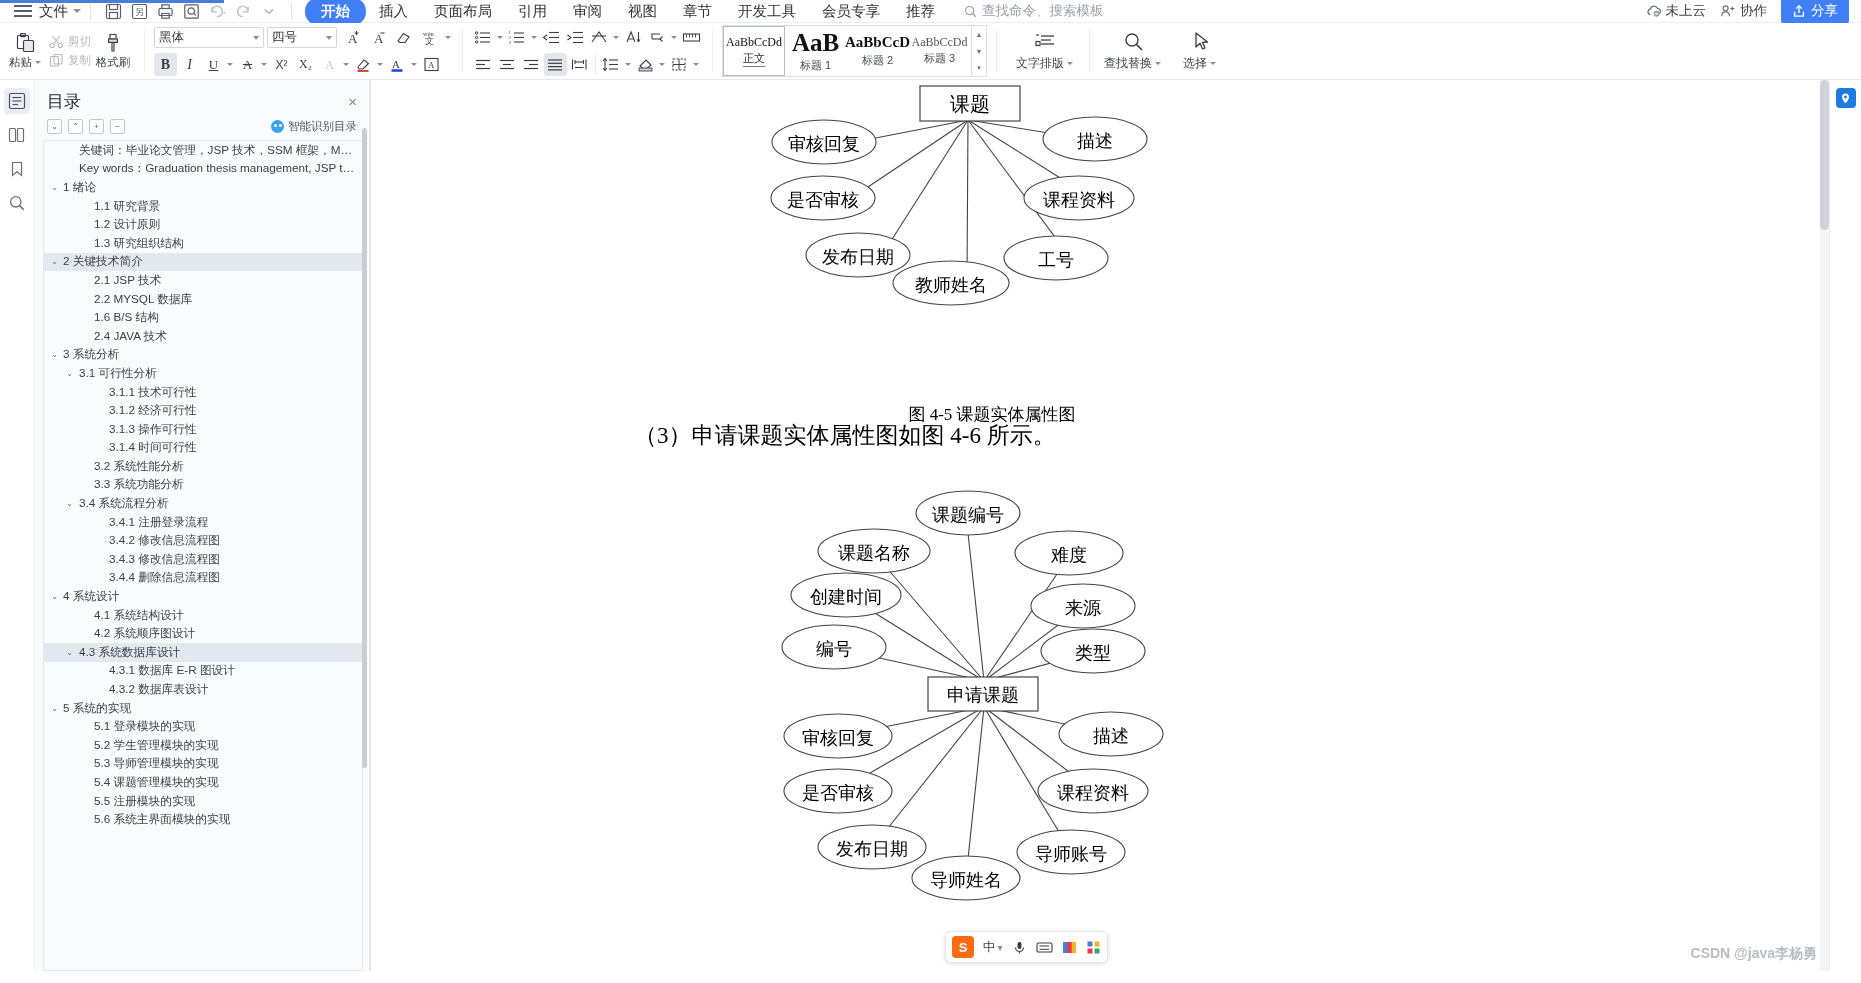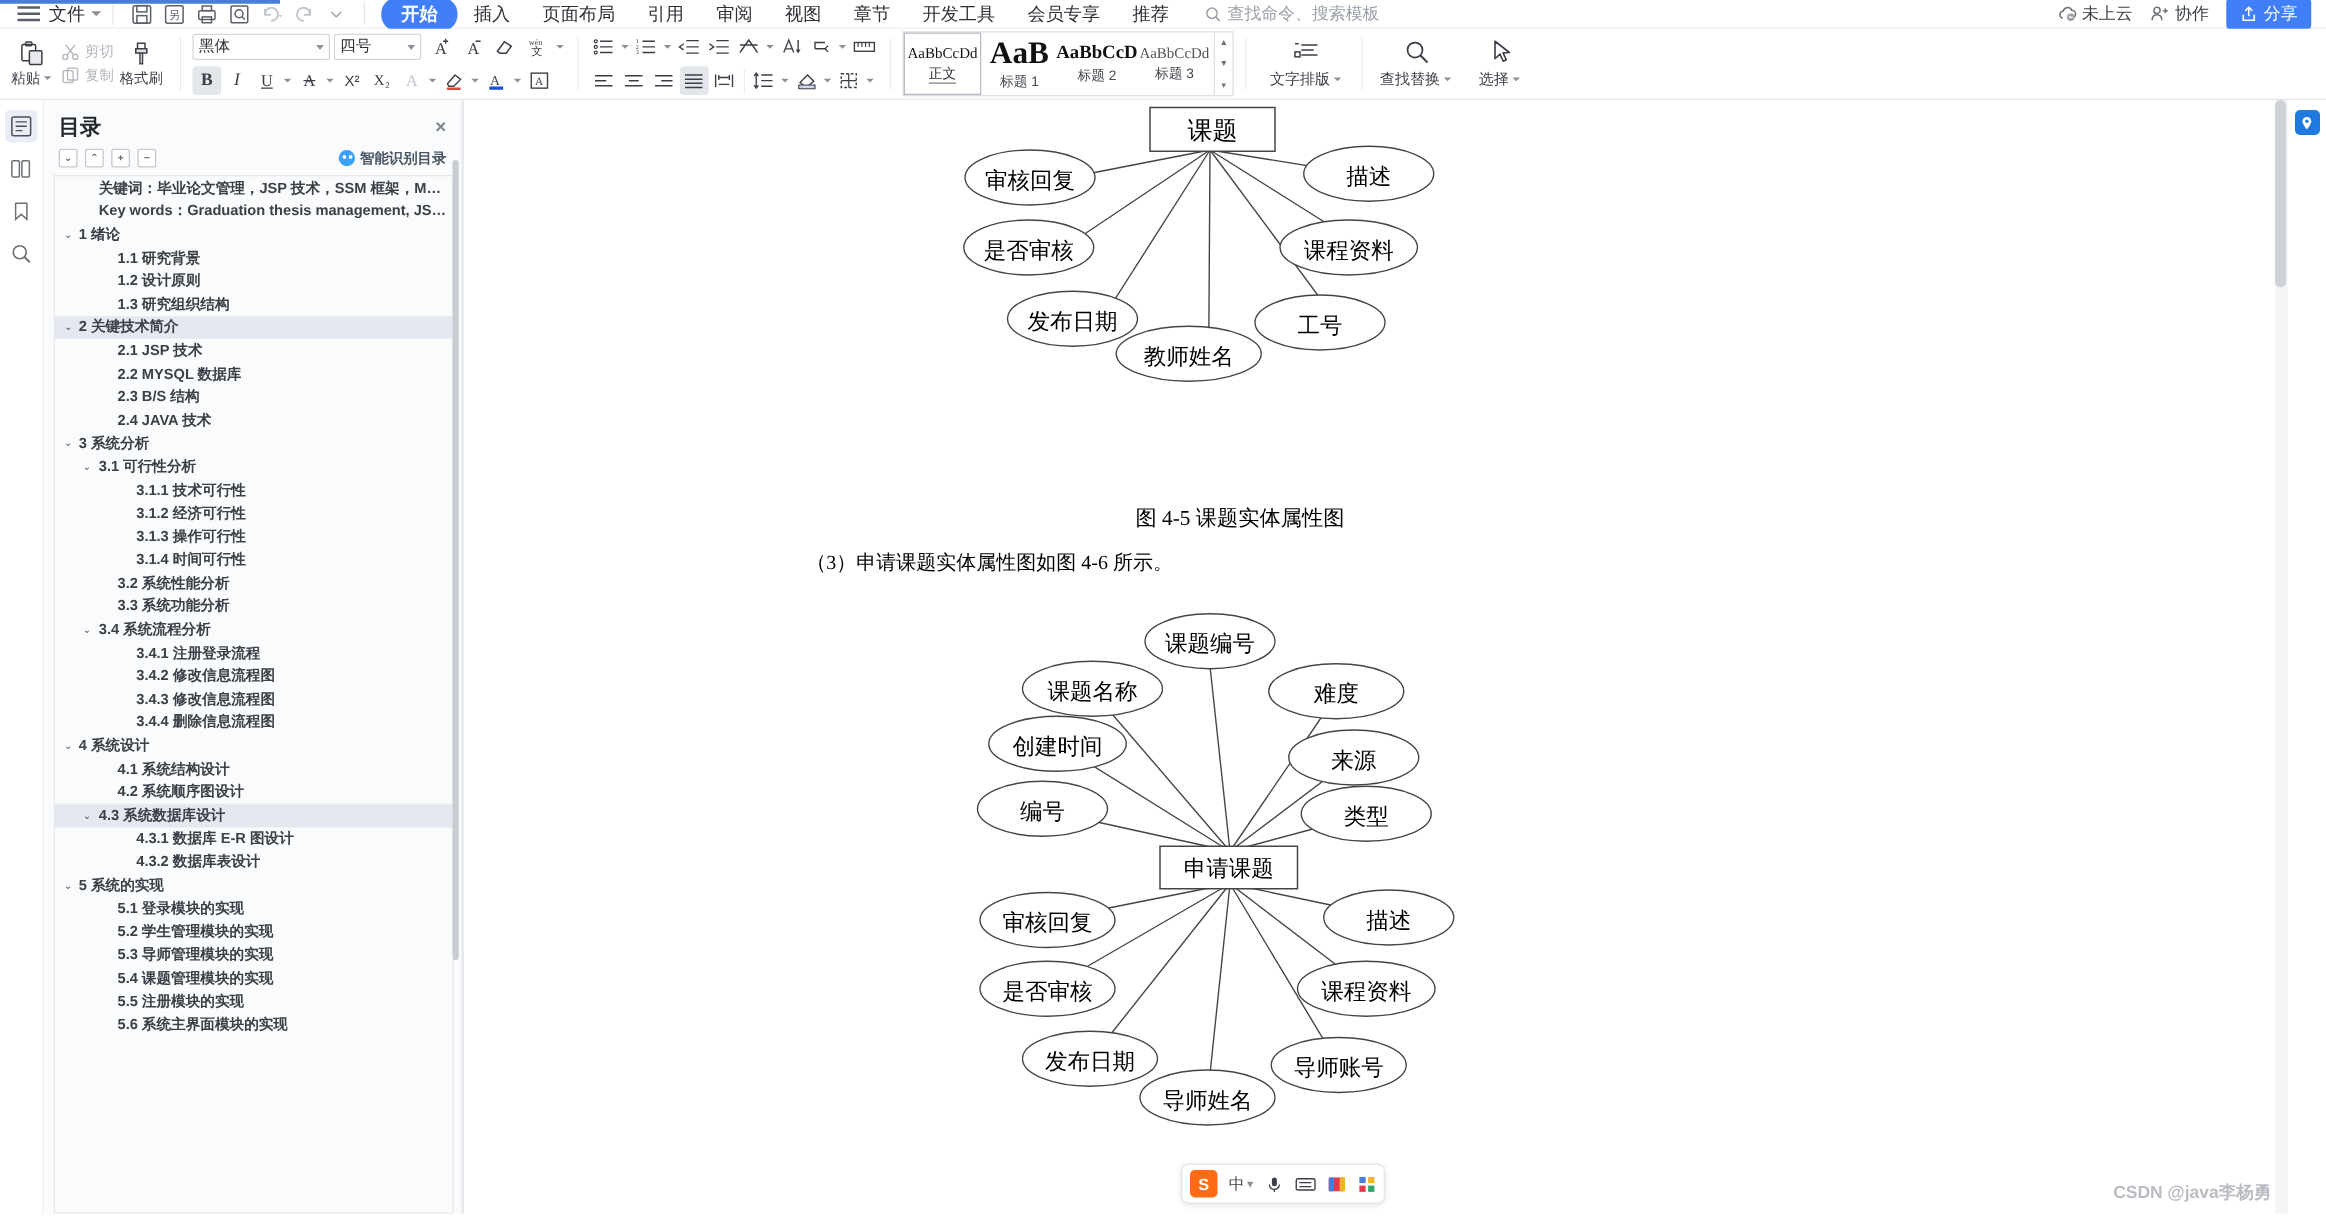--- a/index.html
+++ b/index.html
@@ -69,21 +69,21 @@
   .gspin div { flex:1; display:flex; align-items:center; justify-content:center; font-size:7px; color:#6b7077; cursor:pointer;}
   .rbig { display:flex; flex-direction:column; align-items:center; justify-content:center; padding:0 10px; cursor:pointer; gap:2px;}
   .rbig span { font-size:12px; color:#3a3f47; display:flex; align-items:center; gap:2px;}
 
   
   .workspace { display:flex; height:891px; }
   .leftrail { width:35px; background:#fff; border-right:1px solid #eceef1; padding-top:8px; display:flex; flex-direction:column; align-items:center; gap:8px;}
   .rail-ic { width:26px; height:26px; display:flex; align-items:center; justify-content:center; border-radius:4px; cursor:pointer;}
   .rail-ic.active { background:#e9edf5; }
 
-  .navpane { width:335px; background:#fafbfc; border-right:1px solid #e6e8ec; position:relative; display:flex; flex-direction:column;font-weight:bold;}
+  .navpane { width:335px; background:#fafbfc; border-right:1px solid #e6e8ec; position:relative; display:flex; flex-direction:column;}
   .nav-head { display:flex; align-items:center; padding:10px 12px 2px 12px;}
   .nav-title { font-size:17px; color:#23272e; }
   .nav-close { margin-left:auto; font-size:15px; color:#80858d; cursor:pointer; line-height:1;}
   .nav-tools { display:flex; align-items:center; padding:4px 12px 6px 12px; gap:6px;}
   .sqbtn { width:15px; height:15px; border:1px solid #c3c7ce; border-radius:2px; display:flex; align-items:center; justify-content:center; font-size:8px; color:#5a5f6a; background:#fff; cursor:pointer;}
   .smart { margin-left:auto; display:flex; align-items:center; gap:4px; font-size:11.5px; color:#4b5664; cursor:pointer;}
   .smart-dot { width:13px; height:13px; border-radius:50%; background:#38a0f5; position:relative;}
   .smart-dot:before,.smart-dot:after{content:"";position:absolute;width:3px;height:3px;border-radius:50%;background:#fff;top:4px;}
   .smart-dot:before{left:2.5px;} .smart-dot:after{right:2.5px;}
   .toclist { border:1px solid #e6e8ec; border-top:1px solid #e6e8ec; margin:0 6px 0 8px; background:#fafbfc; flex:1; overflow:hidden; position:relative;}
@@ -643,21 +643,21 @@
         <div class="tocrow">
           <span class="chev" style="margin-left: 0px;"></span>
           <span class="txt" style="padding-left: 37px;">2.1 JSP 技术</span>
         </div>
         <div class="tocrow">
           <span class="chev" style="margin-left: 0px;"></span>
           <span class="txt" style="padding-left: 37px;">2.2 MYSQL 数据库</span>
         </div>
         <div class="tocrow">
           <span class="chev" style="margin-left: 0px;"></span>
-          <span class="txt" style="padding-left: 37px;">2.3 B/S 结构</span>
+          <span class="txt" style="padding-left: 37px;">1.6 B/S 结构</span>
         </div>
         <div class="tocrow">
           <span class="chev" style="margin-left: 0px;"></span>
           <span class="txt" style="padding-left: 37px;">2.4 JAVA 技术</span>
         </div>
         <div class="tocrow">
           <span class="chev" style="margin-left: 4px;">⌄</span>
           <span class="txt" style="padding-left: 2px;">3 系统分析</span>
         </div>
         <div class="tocrow">
@@ -793,21 +793,21 @@
         <ellipse cx="613" cy="59" rx="52" ry="22" fill="#fff" stroke="#444" stroke-width="1.1"></ellipse>
         <text x="613" y="67" font-size="18" text-anchor="middle" fill="#000" font-family="'Liberation Serif',serif">描述</text>
         <ellipse cx="597" cy="118" rx="55" ry="22" fill="#fff" stroke="#444" stroke-width="1.1"></ellipse>
         <text x="597" y="126" font-size="18" text-anchor="middle" fill="#000" font-family="'Liberation Serif',serif">课程资料</text>
         <ellipse cx="574" cy="178" rx="52" ry="22" fill="#fff" stroke="#444" stroke-width="1.1"></ellipse>
         <text x="574" y="186" font-size="18" text-anchor="middle" fill="#000" font-family="'Liberation Serif',serif">工号</text>
       </svg>
 
       <div class="figcap" style="left:0;top:323px;width:1020px;text-align:center;font-size:17px;">图 4-5  课题实体属性图</div>
 
-      <div class="figcap" style="left:152px;top:360px;font-size:16px;margin-left:11px;">（3）申请课题实体属性图如图 4-6 所示。</div>
+      <div class="figcap" style="left:152px;top:340px;font-size:23px;">（3）申请课题实体属性图如图 4-6 所示。</div>
 
       <svg class="doc-svg" width="1020" height="560" style="top:405px;left:0;">
         <g stroke="#444" stroke-width="1.1" fill="none">
 
           <line x1="502" y1="196" x2="486" y2="48"></line>
           <line x1="502" y1="196" x2="392" y2="68"></line>
           <line x1="502" y1="196" x2="364" y2="110"></line>
           <line x1="502" y1="196" x2="352" y2="163"></line>
           <line x1="502" y1="196" x2="588" y2="70"></line>
           <line x1="502" y1="196" x2="600" y2="122"></line>

